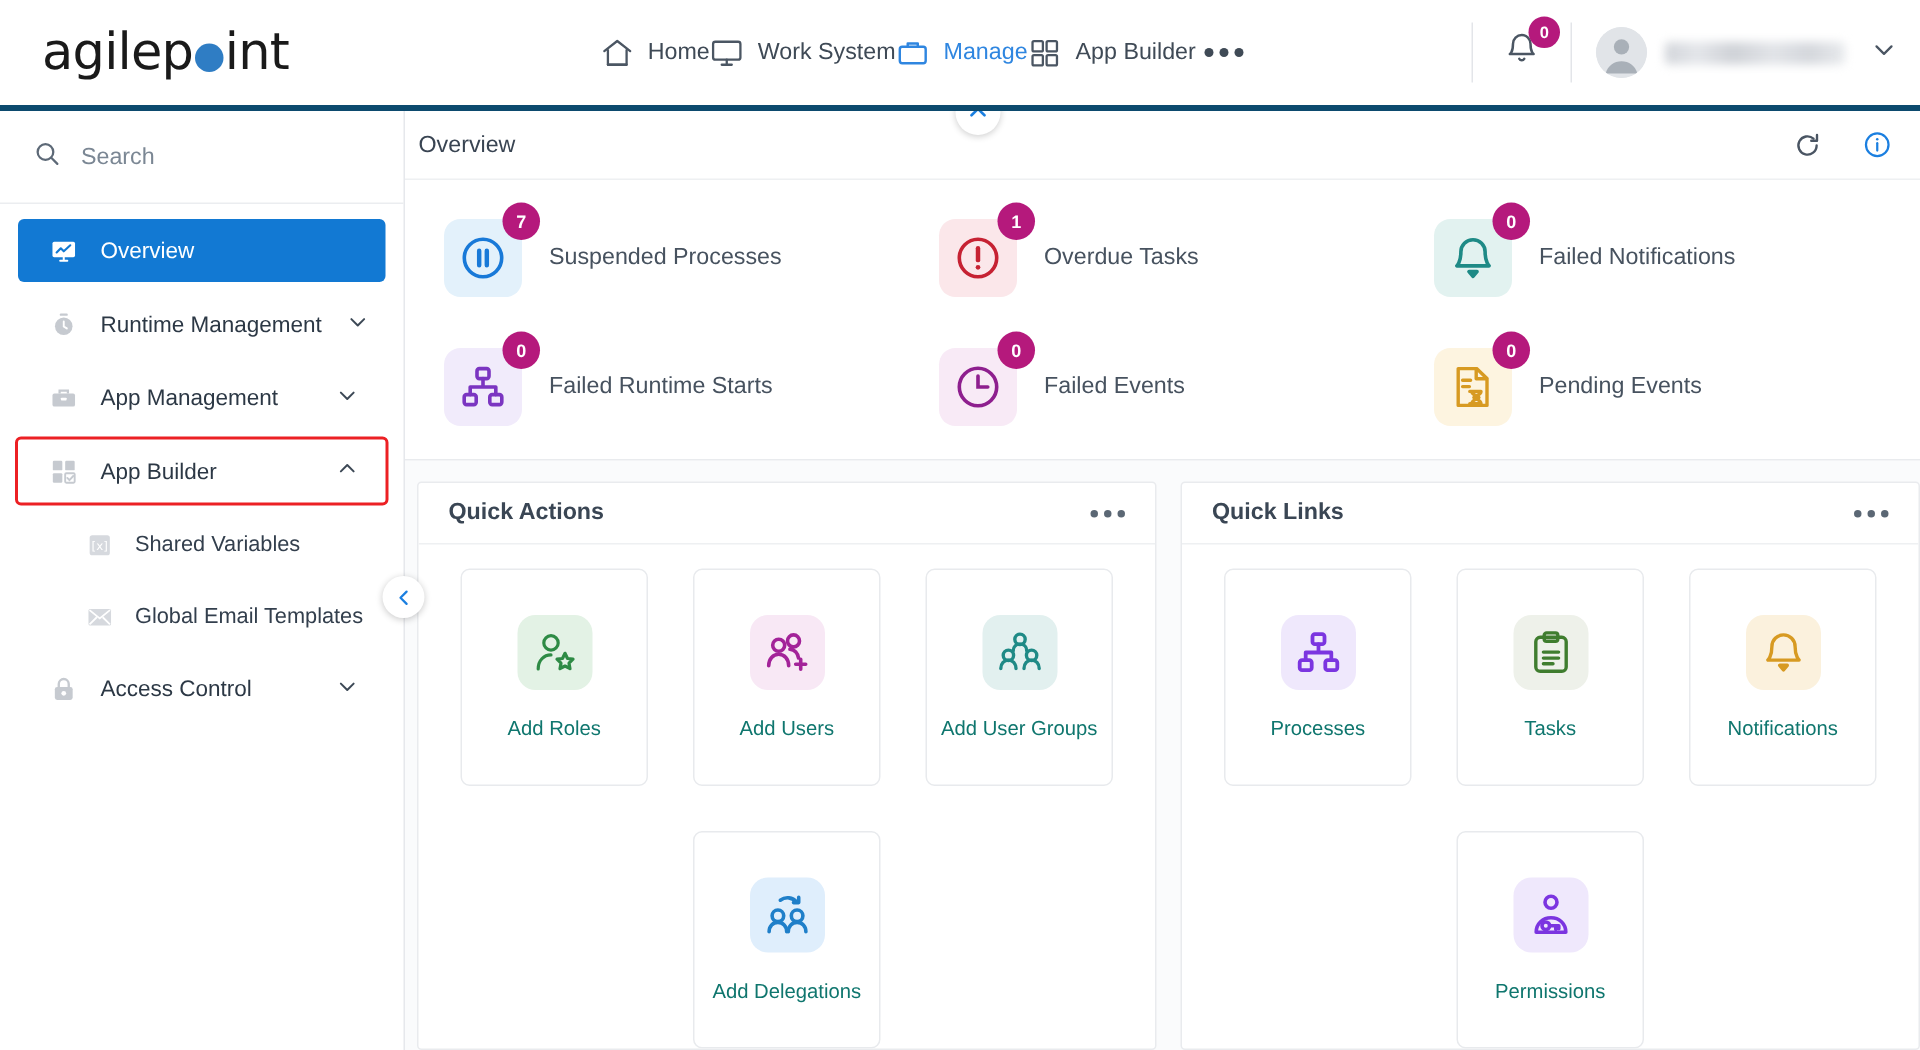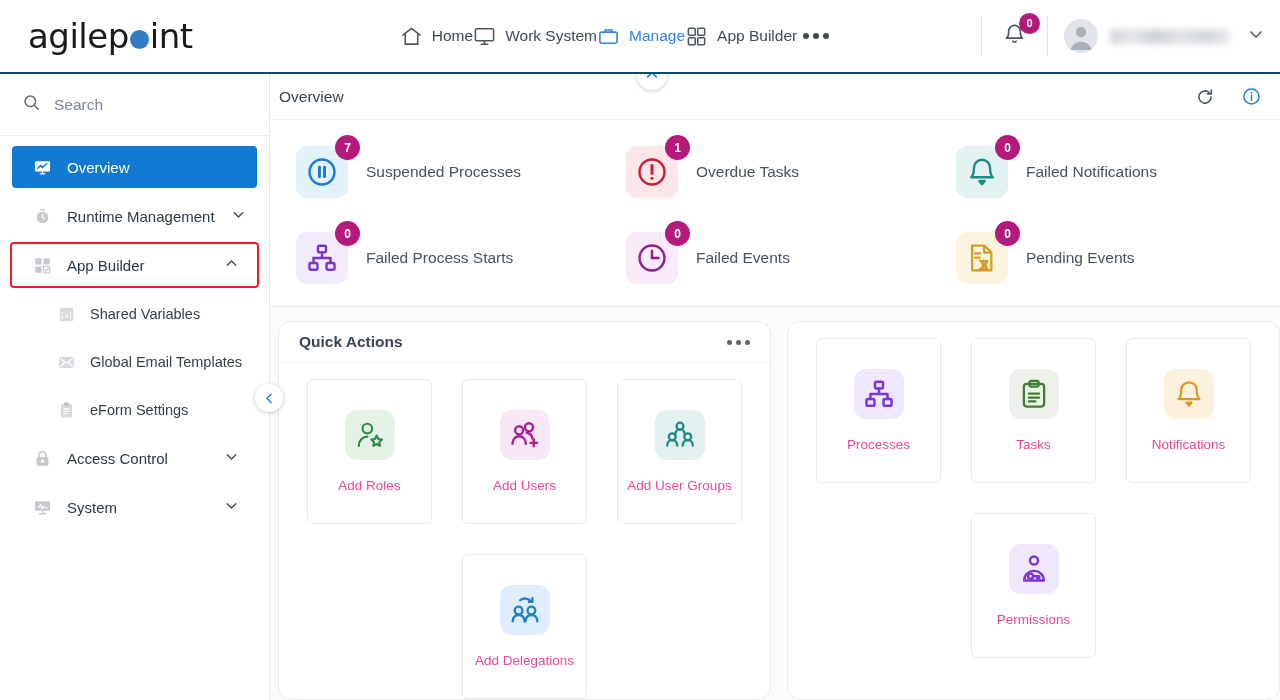--- a/index.html
+++ b/index.html
@@ -6,21 +6,21 @@
   html, body {
     width: 1280px; height: 700px;
     font-family: "Liberation Sans", sans-serif;
     background: #ffffff; overflow: hidden;
   }
   .app { width: 1280px; height: 700px; position: relative; display: flex; flex-direction: column; }
 
   
   .header {
     height: 74px; min-height: 74px; background: #fff;
-    border-bottom: 2px solid #0c4a6e;
+    border-bottom: 4px solid #0c4a6e;
     display: flex; align-items: center; position: relative; z-index: 20; text-align: right;
   }
   .logo-wrap { width: 270px; padding-left: 28px; display: flex; align-items: center; }
   .logo-text {
     font-size: 34px; letter-spacing: -0.5px; color: #1a1a1a;
     font-family: "DejaVu Sans", sans-serif; font-weight: 400;
     display: flex; align-items: center;
   }
   .logo-dot {
     width: 19px; height: 19px; border-radius: 50%; background: #2f7dc4;
@@ -118,40 +118,40 @@
   .tile-badge {
     position: absolute; top: -11px; right: -12px; min-width: 25px; height: 25px; border-radius: 13px;
     background: #b5197c; color: #fff; font-size: 12px; font-weight: bold;
     display: flex; align-items: center; justify-content: center; padding: 0 5px;
   }
   .tile-label { font-size: 15.5px; color: #47525f; white-space: nowrap; }
 
   
   .widgets { flex: 1; display: flex; padding: 14px 0 0 0; gap: 0; min-height: 0; }
   .widget {
-    flex: 1; background: #fff; border: 1px solid #e9ebee; border-radius: 13px;
+    flex: 1; background: #fff; border: 1px solid #e9ebee; border-radius: 3px;
     display: flex; flex-direction: column; min-width: 0; overflow: hidden;
   }
   .widget:first-child { margin-left: 8px; }
   .widget-sep { width: 16px; flex: none; }
   .widget-head {
     height: 46px; display: flex; align-items: center; padding: 0 20px;
     border-bottom: 1px solid #eef0f2;
   }
   .widget-title { flex: 1; font-size: 15.5px; color: #3a4654; font-weight: bold; }
   .w-dots { display: flex; gap: 4px; cursor: pointer; }
   .w-dots i { width: 5px; height: 5px; border-radius: 50%; background: #5b6774; display: block; }
   .cards { padding: 16px 0 0 0; display: flex; flex-wrap: wrap; justify-content: center; gap: 30px 30px; }
   .qcard {
     width: 125px; height: 145px; border: 1px solid #e8eaed; border-radius: 6px;
     display: flex; flex-direction: column; align-items: center; justify-content: center;
     gap: 18px; cursor: pointer; background: #fff;
   }
   .qcard-ico { width: 50px; height: 50px; border-radius: 12px; display: flex; align-items: center; justify-content: center; }
-  .qcard-label { font-size: 13.5px; color: #ec4899; text-align: center; }
+  .qcard-label { font-size: 13.5px; color: #0f766e; text-align: center; }
 </style>
 </head>
 <body>
 
 <div class="app">
 
   <div class="header">
     <div class="logo-wrap">
       <div class="logo-text">
         <span>agilep</span>
@@ -270,20 +270,35 @@
               </svg>
           </span>
           <span class="label">Runtime Management</span>
           <span>
             <svg width="17" height="17" viewBox="0 0 24 24" fill="none" stroke="#3d4956" stroke-width="1.9" stroke-linecap="round" stroke-linejoin="round">
                 <path d="M6 9.5l6 6 6-6"></path>
               </svg>
           </span>
         </div>
 
+        <div class="side-item">
+          <span class="ico">
+            <svg width="19" height="19" viewBox="0 0 24 24">
+                <rect x="2.5" y="8" width="19" height="11" rx="1.6" fill="#c6cad0"></rect>
+                <path d="M8.5 8V5.6h7V8" fill="none" stroke="#c6cad0" stroke-width="1.9"></path>
+                <rect x="9.6" y="11.5" width="4.8" height="2.3" rx="0.6" fill="#ffffff"></rect>
+              </svg>
+          </span>
+          <span class="label">App Management</span>
+          <span>
+            <svg width="17" height="17" viewBox="0 0 24 24" fill="none" stroke="#3d4956" stroke-width="1.9" stroke-linecap="round" stroke-linejoin="round">
+                <path d="M6 9.5l6 6 6-6"></path>
+              </svg>
+          </span>
+        </div>
 
         <div class="side-item redbox">
           <span class="ico">
             <svg width="19" height="19" viewBox="0 0 24 24">
                 <rect x="2.8" y="2.8" width="8" height="8" rx="1" fill="#c6cad0"></rect>
                 <rect x="13.2" y="2.8" width="8" height="8" rx="1" fill="#c6cad0"></rect>
                 <rect x="2.8" y="13.2" width="8" height="8" rx="1" fill="#c6cad0"></rect>
                 <rect x="13.2" y="13.2" width="8" height="8" rx="1" fill="none" stroke="#c6cad0" stroke-width="1.6"></rect>
                 <path d="M15 17.2l1.8 1.8 3.2-3.4" fill="none" stroke="#c6cad0" stroke-width="1.6" stroke-linecap="round"></path>
               </svg>
@@ -310,62 +325,37 @@
           <span class="ico">
             <svg width="19" height="19" viewBox="0 0 24 24">
                 <rect x="2.5" y="5" width="19" height="14" rx="1.4" fill="#d6d9de"></rect>
                 <path d="M3.4 6 12 13 20.6 6M3.4 18 9.5 12M20.6 18 14.5 12" fill="none" stroke="#ffffff" stroke-width="1.5"></path>
               </svg>
           </span>
           <span class="label">Global Email Templates</span>
         </div>
 
 
-        <div class="side-item sub">
-          <span class="ico">
-            <svg width="19" height="19" viewBox="0 0 24 24">
-                <rect x="5" y="3.8" width="14" height="17" rx="1.8" fill="#d6d9de"></rect>
-                <rect x="9" y="2" width="6" height="3.6" rx="1" fill="#b8bcc4"></rect>
-                <path d="M8.4 10h7.2M8.4 13h7.2M8.4 16h4.6" stroke="#ffffff" stroke-width="1.4" stroke-linecap="round"></path>
-              </svg>
-          </span>
-          <span class="label">eForm Settings</span>
-        </div>
 
         <div class="side-item">
           <span class="ico">
             <svg width="19" height="19" viewBox="0 0 24 24">
                 <rect x="4.5" y="10" width="15" height="11" rx="2" fill="#c6cad0"></rect>
                 <path d="M7.8 10V7.6a4.2 4.2 0 0 1 8.4 0V10" fill="none" stroke="#c6cad0" stroke-width="2"></path>
                 <circle cx="12" cy="15.4" r="2" fill="#ffffff"></circle>
               </svg>
           </span>
           <span class="label">Access Control</span>
           <span>
             <svg width="17" height="17" viewBox="0 0 24 24" fill="none" stroke="#3d4956" stroke-width="1.9" stroke-linecap="round" stroke-linejoin="round">
                 <path d="M6 9.5l6 6 6-6"></path>
               </svg>
           </span>
         </div>
 
-        <div class="side-item">
-          <span class="ico">
-            <svg width="19" height="19" viewBox="0 0 24 24">
-                <rect x="2.5" y="4" width="19" height="12" rx="1.6" fill="#c6cad0"></rect>
-                <path d="M12 16v3.4M8 20h8" fill="none" stroke="#c6cad0" stroke-width="1.9" stroke-linecap="round"></path>
-                <path d="M6 11.4h2.2L9.6 8l1.8 6 1.8-4 1.3 2.4H18" fill="none" stroke="#ffffff" stroke-width="1.3" stroke-linecap="round" stroke-linejoin="round"></path>
-              </svg>
-          </span>
-          <span class="label">System</span>
-          <span>
-            <svg width="17" height="17" viewBox="0 0 24 24" fill="none" stroke="#3d4956" stroke-width="1.9" stroke-linecap="round" stroke-linejoin="round">
-                <path d="M6 9.5l6 6 6-6"></path>
-              </svg>
-          </span>
-        </div>
       </div>
 
       <div class="sidebar-collapse">
         <svg width="15" height="15" viewBox="0 0 24 24" fill="none" stroke="#1b7fe0" stroke-width="2.4" stroke-linecap="round" stroke-linejoin="round">
             <path d="M14.5 5.5 8 12l6.5 6.5"></path>
           </svg>
       </div>
     </div>
 
     <div class="main">
@@ -435,21 +425,21 @@
             <div class="tile">
               <div class="tile-ico" style="background:#f1ebfb">
                 <svg width="32" height="32" viewBox="0 0 24 24" fill="none" stroke="#7b35c1" stroke-width="1.8" stroke-linejoin="round">
                     <rect x="9" y="2.8" width="6" height="5" rx="1.2"></rect>
                     <rect x="2.6" y="15.8" width="6" height="5" rx="1.2"></rect>
                     <rect x="15.4" y="15.8" width="6" height="5" rx="1.2"></rect>
                     <path d="M12 7.8v4.2M5.6 15.8V12h12.8v3.8" stroke-linecap="round"></path>
                   </svg>
                 <span class="tile-badge">0</span>
               </div>
-              <div class="tile-label">Failed Process Starts</div>
+              <div class="tile-label">Failed Runtime Starts</div>
             </div>
             <div class="tile">
               <div class="tile-ico" style="background:#f8eaf6">
                 <svg width="34" height="34" viewBox="0 0 24 24" fill="none" stroke="#8e1f8e" stroke-width="1.7" stroke-linecap="round">
                     <circle cx="12" cy="12" r="8.8"></circle>
                     <path d="M12 6.8V12h4.6"></path>
                   </svg>
                 <span class="tile-badge">0</span>
               </div>
               <div class="tile-label">Failed Events</div>
@@ -529,20 +519,28 @@
                   </svg>
               </div>
               <div class="qcard-label">Add Delegations</div>
             </div>
           </div>
         </div>
 
         <div class="widget-sep"></div>
 
         <div class="widget">
+          <div class="widget-head">
+            <div class="widget-title">Quick Links</div>
+            <div class="w-dots">
+                <i></i>
+                <i></i>
+                <i></i>
+              </div>
+          </div>
           <div class="cards">
             <div class="qcard">
               <div class="qcard-ico" style="background:#efe8fc">
                 <svg width="32" height="32" viewBox="0 0 24 24" fill="none" stroke="#7b35e0" stroke-width="1.9" stroke-linejoin="round">
                     <rect x="9" y="2.8" width="6" height="5" rx="1.2"></rect>
                     <rect x="2.6" y="15.8" width="6" height="5" rx="1.2"></rect>
                     <rect x="15.4" y="15.8" width="6" height="5" rx="1.2"></rect>
                     <path d="M12 7.8v4.2M5.6 15.8V12h12.8v3.8" stroke-linecap="round"></path>
                   </svg>
               </div>

